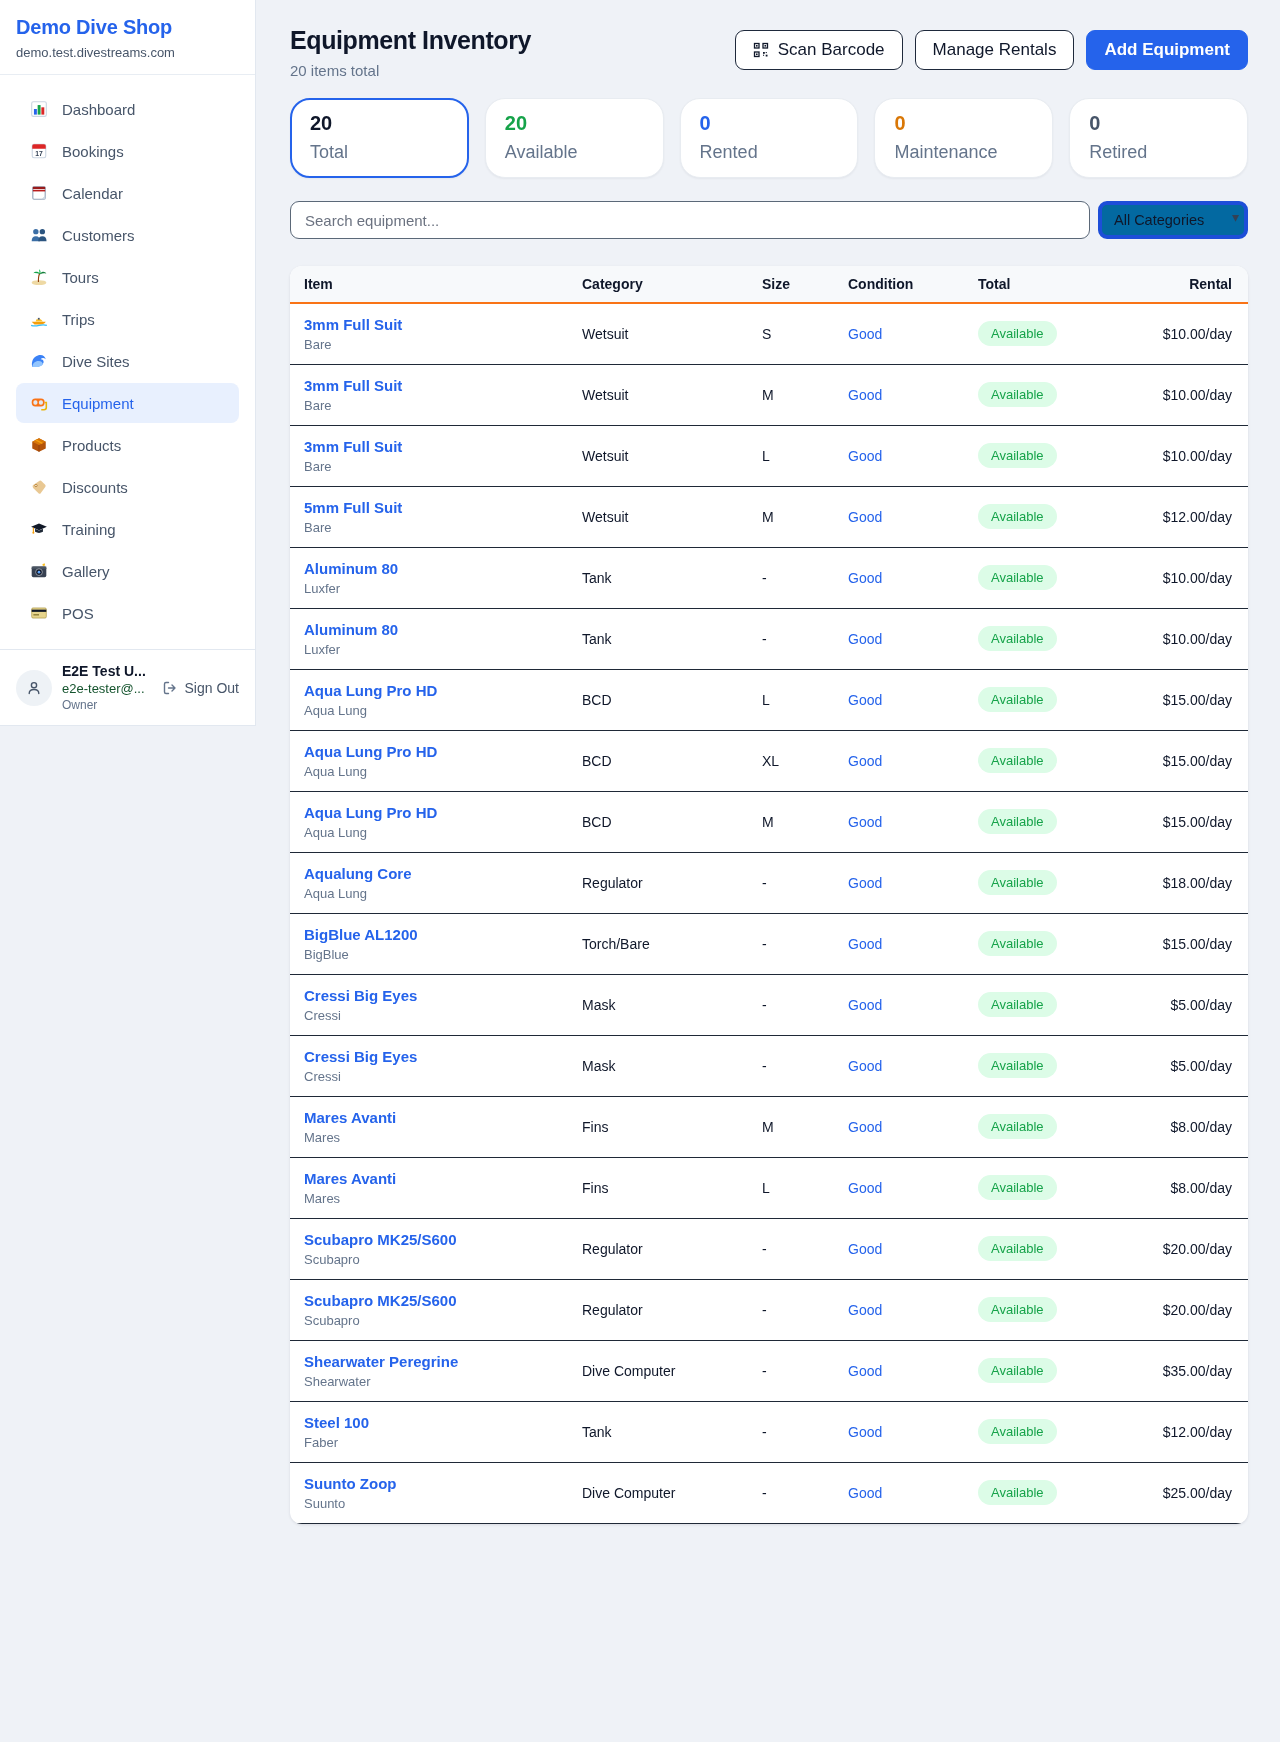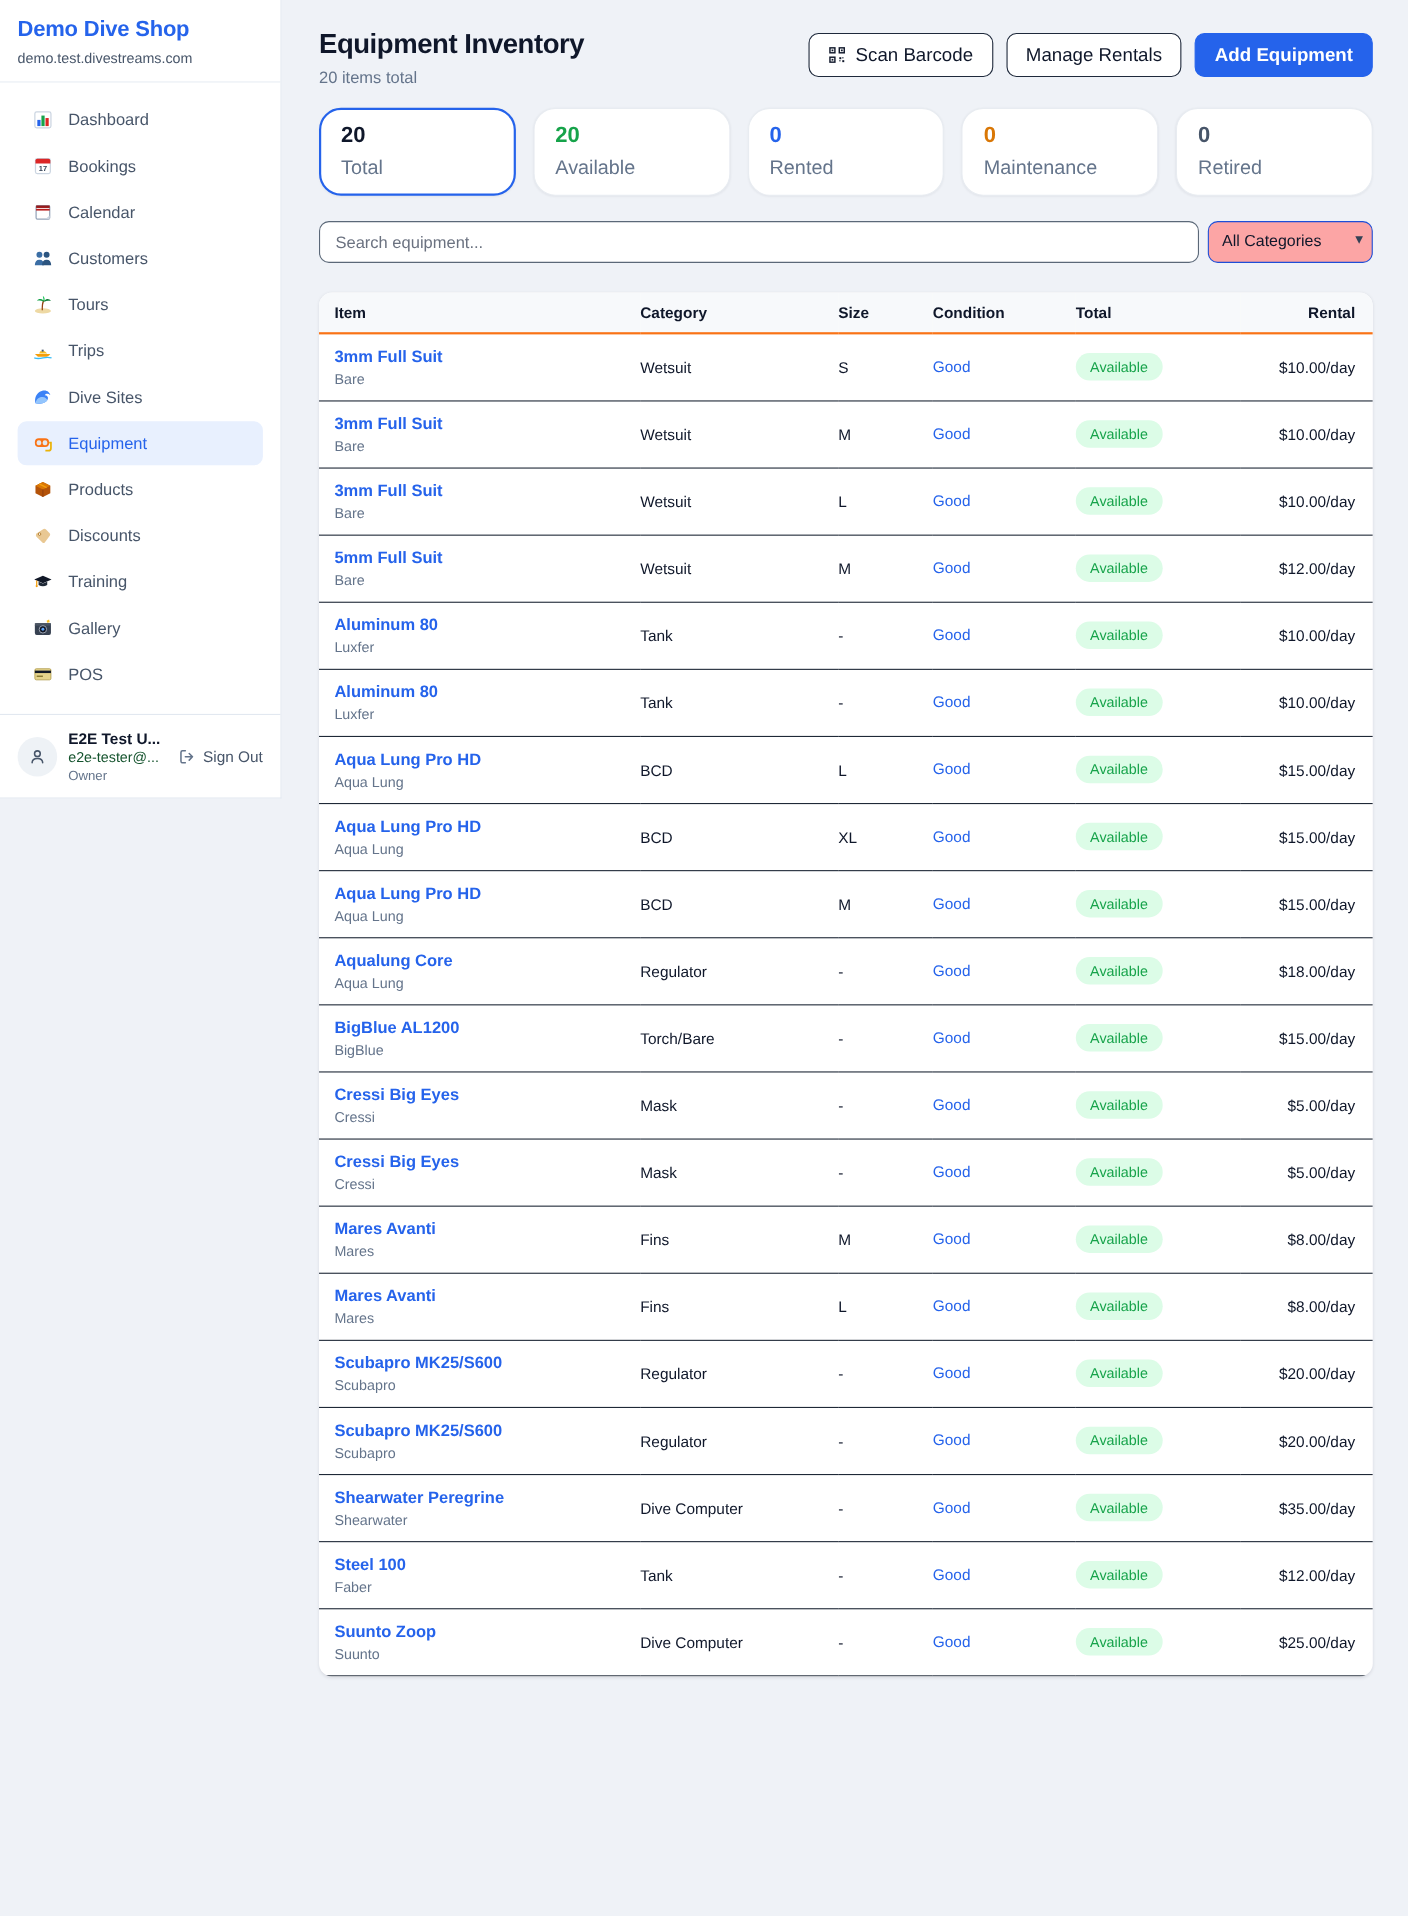--- a/index.html
+++ b/index.html
@@ -62,21 +62,21 @@
   
   .filters { display:flex; gap:8px; margin-top:23px; }
   .search-input {
     flex:1; height:38px; border:1px solid #5b6878; border-radius:9px; background:#ffffff;
     padding:0 14px; font-size:15px; color:#0f172a; outline:none;
     font-family:"Liberation Sans","DejaVu Sans",sans-serif;
   }
   .search-input::placeholder { color:#6b7280; }
   .select-wrap { position:relative; width:150px; }
   .cat-select {
-    width:100%; height:38px; border:1px solid #1d4ed8; border-radius:9px; background:#fca5a5;
+    width:100%; height:38px; border:4px solid #1d4ed8; border-radius:9px; background:#0369a1;
     padding:0 26px 0 12px; font-size:14.5px; color:#0f172a; appearance:none; -webkit-appearance:none;
     font-family:"Liberation Sans","DejaVu Sans",sans-serif; cursor:pointer;
   }
   .select-chevron { position:absolute; right:9px; top:8px; color:#334155; font-size:14px; pointer-events:none; }
   
   .table-card {
     margin-top:27px; background:#ffffff; border-radius:12px; overflow:hidden;
     box-shadow:0 1px 3px rgba(15,23,42,.10);
   }
   table { width:100%; border-collapse:collapse; table-layout:fixed; }

